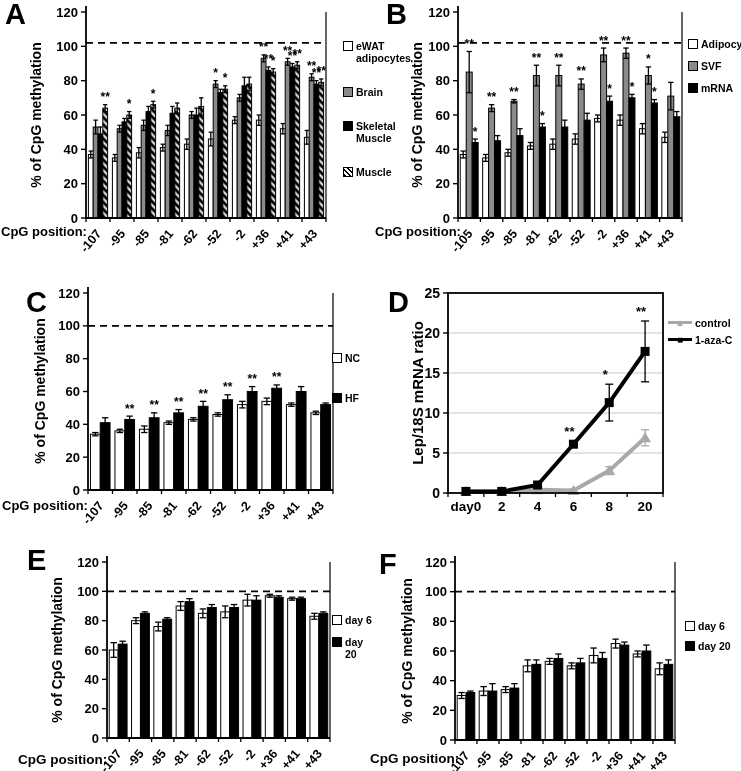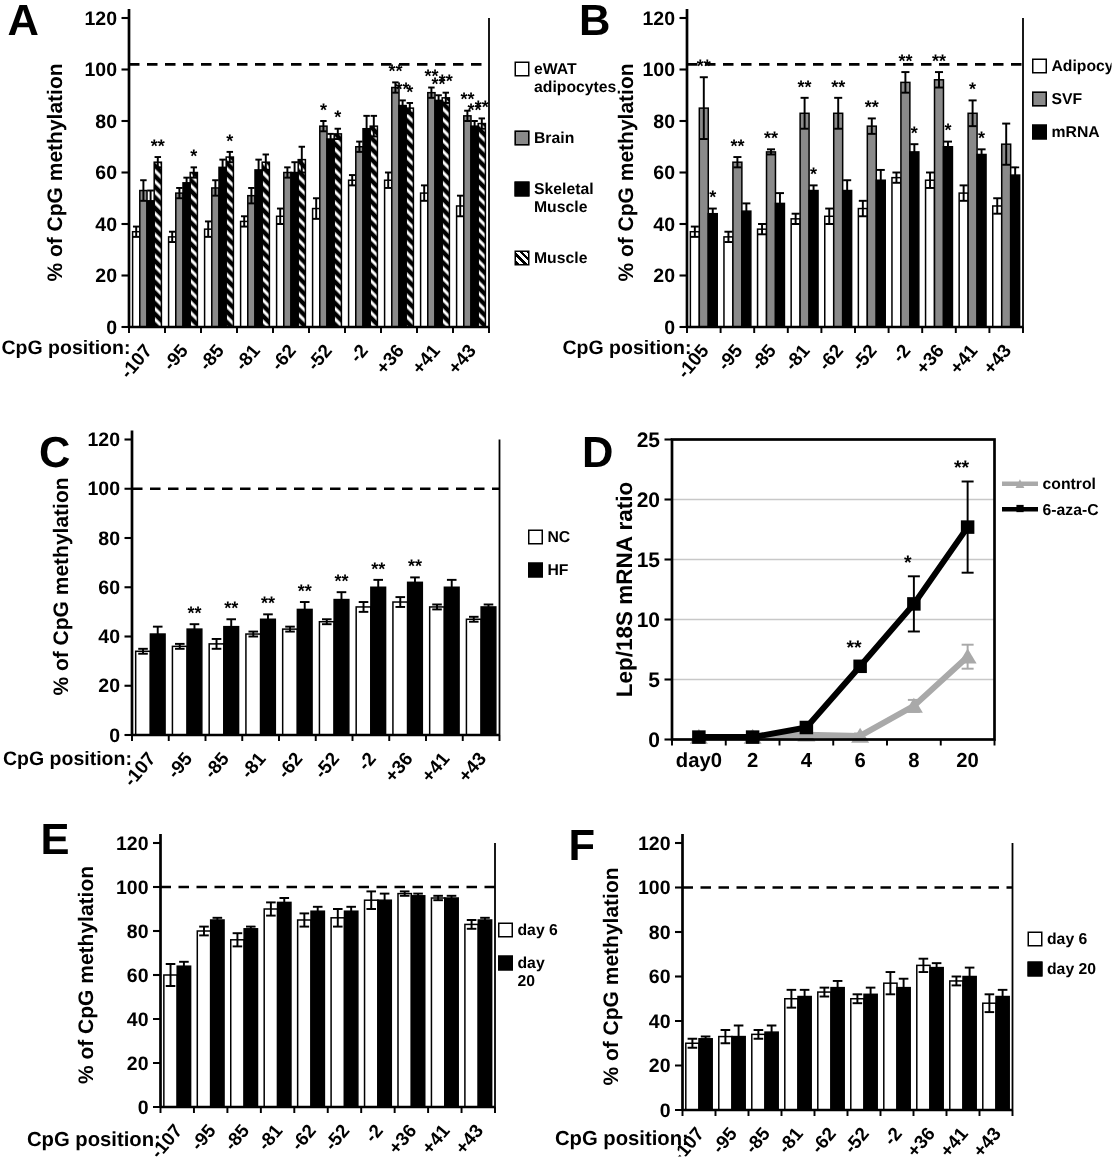--- a/index.html
+++ b/index.html
@@ -32,21 +32,21 @@
   #pF .ylabel{left:37px;top:121px;}
   .xprefix{position:absolute;font-size:13px;font-weight:bold;white-space:nowrap;}
   #pA .xprefix{left:1px;top:224px;}
   #pB .xprefix{left:5px;top:224px;}
   #pC .xprefix{left:2px;top:238px;}
   #pE .xprefix{left:18px;top:222px;font-size:13.5px;}
   #pF .xprefix{left:0px;top:221px;font-size:13.5px;}
   .legend{position:absolute;display:flex;flex-direction:column;z-index:5;}
   #pA .legend{left:343px;top:40px;width:60px;gap:22px;}
   #pB .legend{left:318px;top:38px;width:62px;gap:10px;}
-  #pC .legend{left:352px;top:92px;width:30px;gap:10px;}
+  #pC .legend{left:332px;top:92px;width:30px;gap:28px;}
   #pD .legend{left:298px;top:57px;width:74px;gap:5px;}
   #pE .legend{left:332px;top:84px;width:42px;gap:10px;}
   #pF .legend{left:315px;top:90px;width:56px;gap:8px;}
   .lg-item{display:flex;align-items:flex-start;gap:3px;font-size:10.5px;line-height:1.15;}
   .sw{width:8px;height:8px;border:1.5px solid #000;flex:none;margin-top:1px;}
   .sw-white{background:#fff;}
   .sw-gray{background:#8a8a8a;}
   .sw-black{background:#000;}
   .sw-hatch{background:repeating-linear-gradient(45deg,#000 0 1.6px,#fff 1.6px 3.6px);}
   .lg-line{position:relative;width:24px;height:11px;flex:none;}
@@ -790,21 +790,21 @@
           <span class="bar" style="background: rgb(169, 169, 169);"></span>
           <span class="mk" style="color: rgb(169, 169, 169);">▲</span>
         </span>
         <span>control</span>
       </div>
       <div class="lg-item">
         <span class="lg-line">
           <span class="bar" style="background: rgb(0, 0, 0);"></span>
           <span class="mk" style="color: rgb(0, 0, 0);">■</span>
         </span>
-        <span>6-aza-C</span>
+        <span>1-aza-C</span>
       </div>
     </div>
 </section>
 
 <section class="panel" id="pE">
   <svg class="chart" id="svg-E" viewBox="0 0 370 241">
       <defs>
         <pattern id="hatch-E" width="5" height="5" patternUnits="userSpaceOnUse" patternTransform="rotate(-45)">
           <rect x="0" y="0" width="5" height="5" fill="#000"></rect>
           <line x1="2.5" y1="0" x2="2.5" y2="5" stroke="#fff" stroke-width="2"></line>

